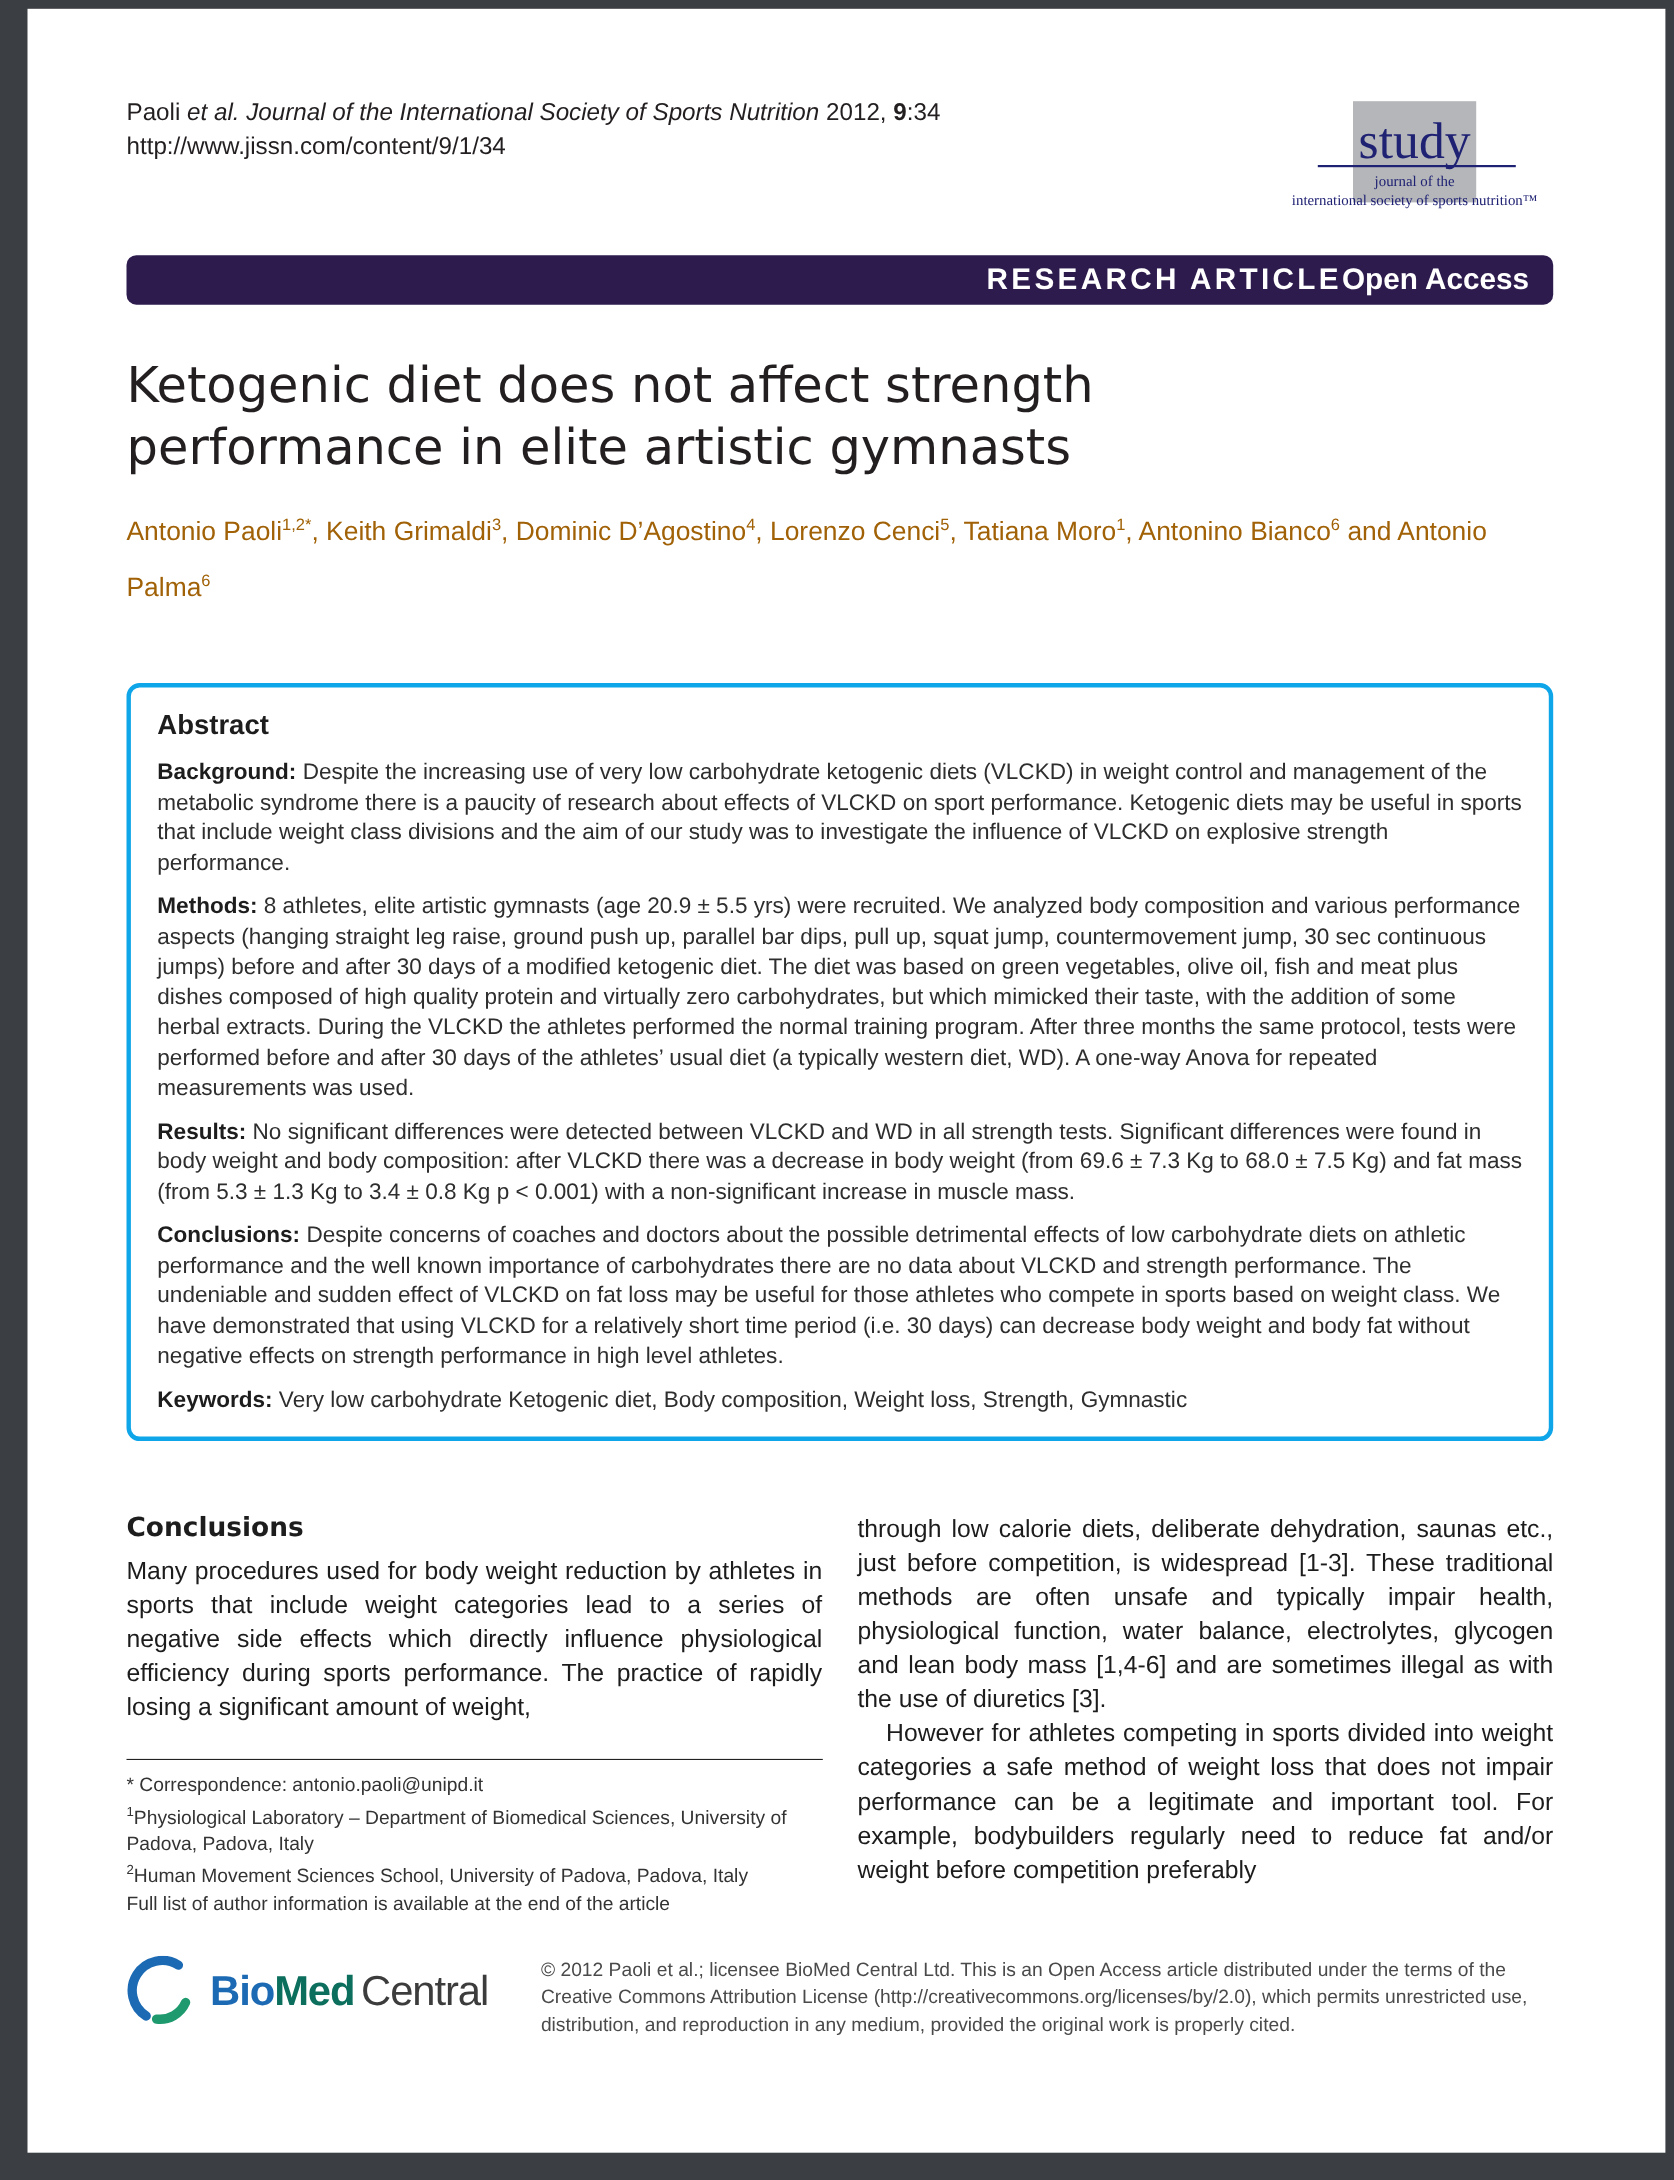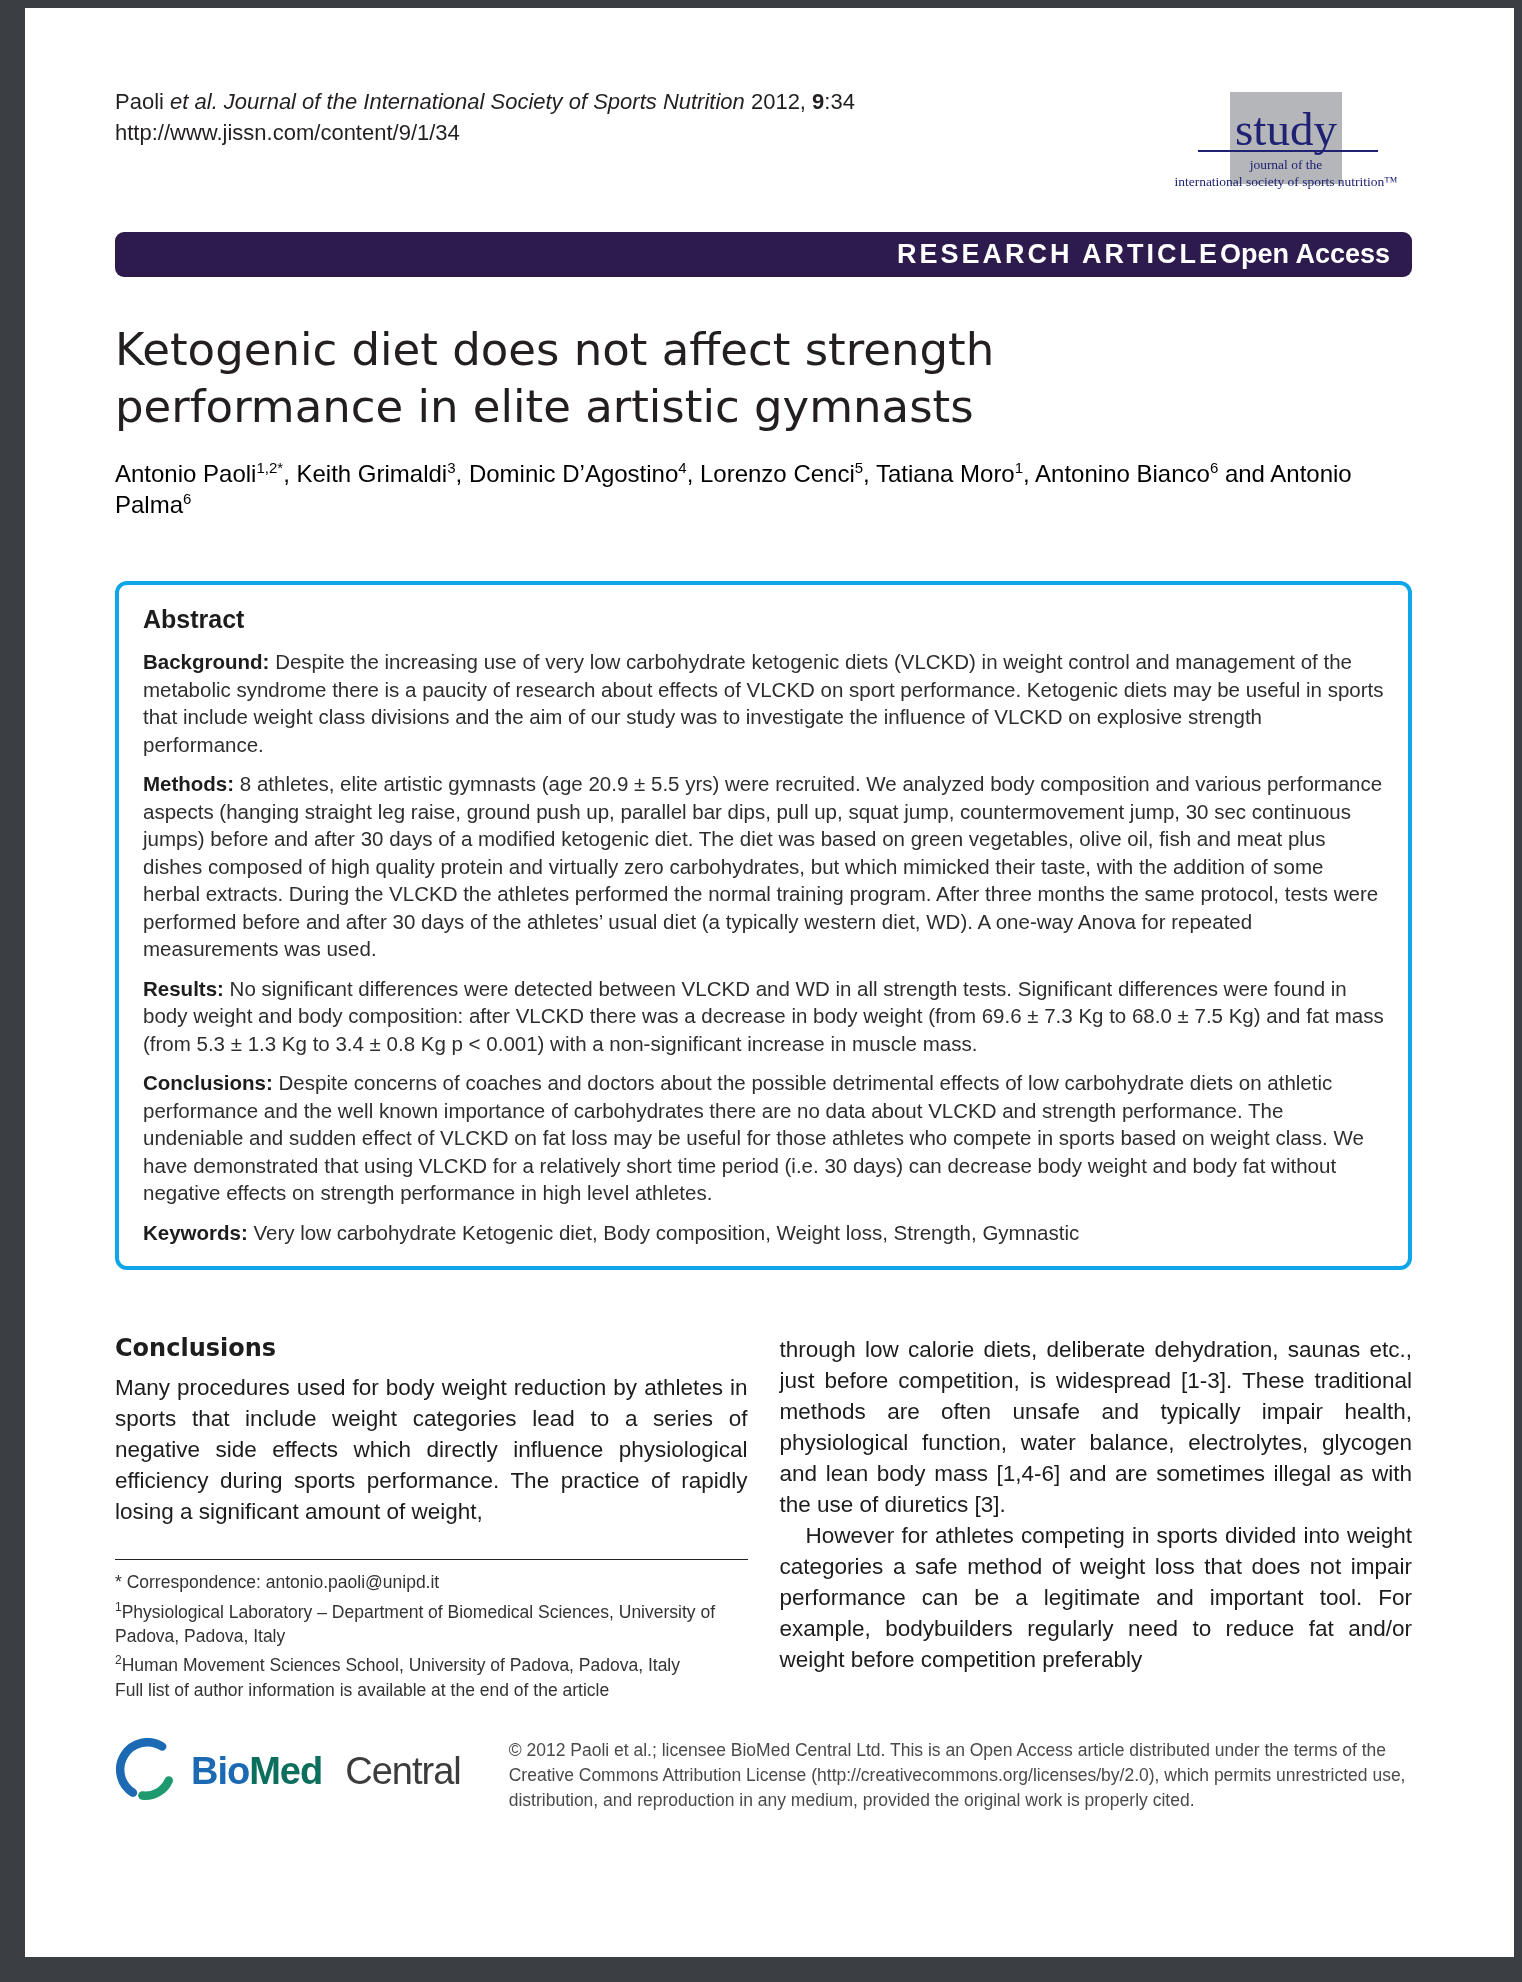--- a/index.html
+++ b/index.html
@@ -29,21 +29,21 @@
   .jissn-tags { position: absolute; top: 70px; left: -14px; right: -14px; text-align: center;
     font-family: "Liberation Serif", serif; font-size: 13.5px; line-height: 17px; color: #1f2173; }
   
   .banner { height: 45px; background: #2d1b4e; border-radius: 9px; margin-top: 6px;
     display: flex; align-items: center; justify-content: flex-end; padding: 0 22px; }
   .banner .left { color: #fff; font-weight: bold; font-size: 27px; letter-spacing: 3px; }
   .banner .right { color: #fff; font-weight: bold; font-size: 27px; }
   
   .title { margin-top: 44px; font-family: "DejaVu Sans", sans-serif; font-size: 45px;
     line-height: 57px; color: #231f20; font-weight: 500; }
-  .authors { margin-top: 20px; font-size: 24px; line-height: 25px; color: #000000; }
+  .authors { margin-top: 20px; font-size: 24px; line-height: 45px; color: #a16207; }
   .authors sup { font-size: 15px; }
   
   .abstract { margin-top: 64px; border: 4px solid #0ea5e9; border-radius: 12px; padding: 16px 24px 18px; }
   .abs-h { font-size: 25px; font-weight: bold; color: #1d1d1d; margin: 4px 0 14px; }
   .abs-p { font-size: 20.5px; line-height: 27.5px; color: #2e2e2e; margin: 0 0 12px; }
   .abs-p:last-child { margin-bottom: 2px; }
   .abs-p b { color: #1d1d1d; }
   
   .cols { display: flex; gap: 32px; margin-top: 64px; }
   .col { flex: 1; min-width: 0; }
@@ -56,21 +56,21 @@
   .fn-rule { border-top: 1.5px solid #222; margin-top: 32px; }
   .fn-block { margin-top: 10px; }
   .fn-line { font-size: 17.5px; line-height: 24.5px; color: #333; }
   .fn-line sup { font-size: 12px; }
   
   .footer { display: flex; align-items: flex-start; margin-top: 36px; }
   .bmc-logo { display: flex; align-items: center; flex: none; }
   .bmc-text { font-size: 38px; letter-spacing: -1px; margin-left: 10px; white-space: nowrap; }
   .bmc-bio { font-weight: bold; color: #1c6ab3; }
   .bmc-med { font-weight: bold; color: #0c6e5c; }
-  .bmc-central { color: #3c3c3c; margin-left: 23px; }
+  .bmc-central { color: #3c3c3c; margin-left: 6px; }
   .copy { margin-left: 48px; font-size: 17.5px; line-height: 25px; color: #4a4a4a; max-width: 940px; }
 </style>
 </head>
 <body>
 
 <div class="frame">
   <div class="page">
 
     <div class="top-row">
       <div class="citation">

